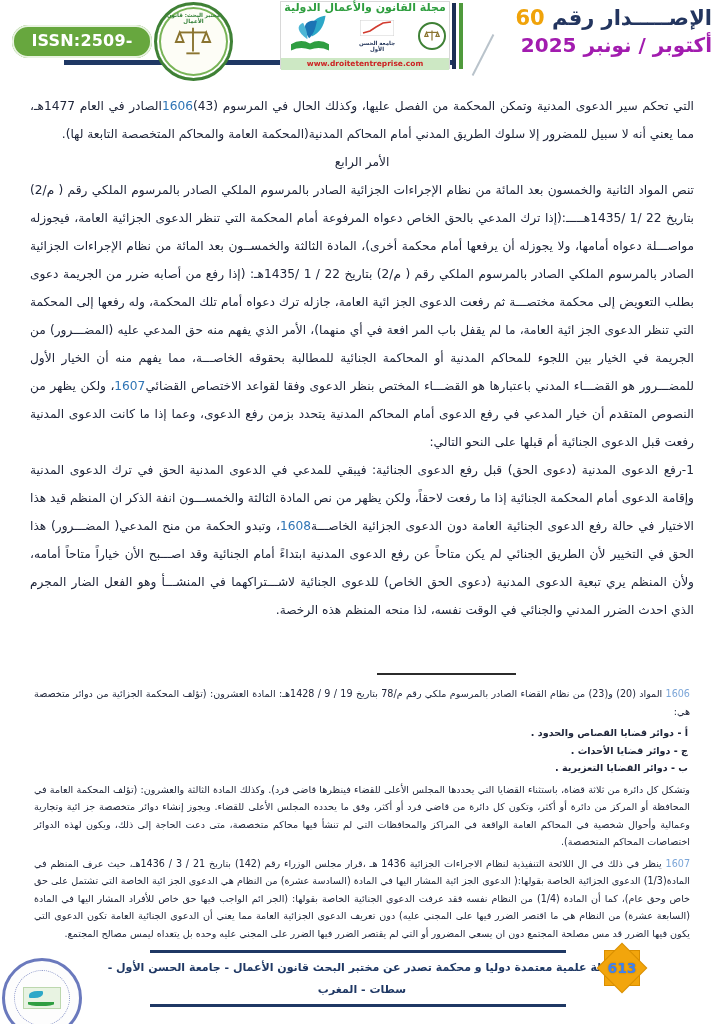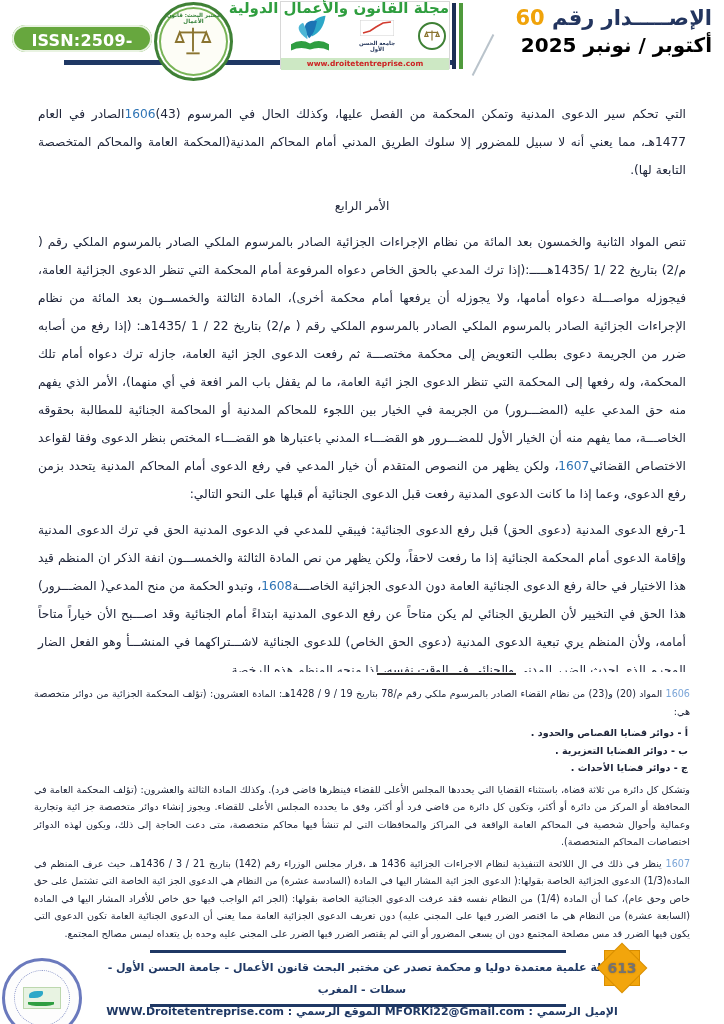--- a/index.html
+++ b/index.html
@@ -1,51 +1,51 @@
 <!DOCTYPE html>
 <html lang="ar" dir="rtl"><head>
 <meta charset="utf-8">
 <style>
   html,body{margin:0;padding:0;background:#e8e8e8;}
   .page{position:relative;width:724px;height:1024px;margin:0 auto;background:#ffffff;
         font-family:"DejaVu Sans",sans-serif;direction:rtl;overflow:hidden;color:#20263a;}
 
   
   .hdr-rule{position:absolute;left:64px;top:60px;width:388px;height:4.5px;background:#1f3864;}
-  .issn{position:absolute;left:12px;top:25px;width:140px;height:27px;background:#67a73e;
+  .issn{position:absolute;left:12px;top:25px;width:140px;height:33px;background:#67a73e;
         border-radius:16px;color:#fff;font-weight:bold;font-size:16px;line-height:31px;
         text-align:center;direction:ltr;letter-spacing:.2px;box-shadow:0 0 0 2px #e9f3e2 inset;}
   .lab-logo{position:absolute;left:154px;top:2px;width:73px;height:73px;border-radius:50%;
         border:3px solid #3f8136;background:#fdfdf6;box-shadow:inset 0 0 0 2px #fff,inset 0 0 0 4px #79b457;}
   .lab-name{position:absolute;top:7px;left:0;right:0;text-align:center;font-size:5.5px;color:#2e7d32;font-weight:bold;}
   .lab-scales{position:absolute;left:17px;top:17px;}
   .banner{position:absolute;left:280px;top:1px;width:168px;height:66px;border:1px solid #d8d8d8;
         display:flex;flex-direction:column;background:#fff;}
-  .banner-title{color:#2f9e3f;font-weight:bold;font-size:15px;line-height:12px;text-align:left;white-space:nowrap;}
+  .banner-title{color:#2f9e3f;font-weight:bold;font-size:11px;line-height:12px;text-align:center;white-space:nowrap;}
   .banner-strip{height:7px;margin:0 8px;background:#1c2f55;
         background-image:repeating-linear-gradient(90deg,rgba(255,255,255,.75) 0 1px,transparent 1px 6px);}
   .banner-mid{flex:1;display:flex;align-items:center;justify-content:space-between;padding:1px 3px;}
   .mini-ring{width:24px;height:24px;border-radius:50%;border:2px solid #3f8136;display:flex;align-items:center;justify-content:center;}
   .uni{width:52px;text-align:center;}
   .uni-name{font-size:5.5px;color:#1c2f55;font-weight:bold;line-height:6px;}
   .banner-web{height:12px;background:#cde8c4;color:#cc2222;font-weight:bold;font-size:7.5px;
         line-height:12px;text-align:center;direction:ltr;}
   .hdr-divider{position:absolute;left:452px;top:3px;height:66px;width:12px;}
   .hdr-divider .bar-navy{position:absolute;left:0;top:0;bottom:0;width:4px;background:#1c2f55;}
   .hdr-divider .bar-green{position:absolute;left:7px;top:0;bottom:0;width:4px;background:#4f9a3c;}
   .issue{position:absolute;left:468px;top:6px;width:244px;}
   .issue-line1{font-size:21px;font-weight:bold;color:#23355f;white-space:nowrap;}
   .issue-number{color:#f0a30a;}
-  .issue-line2{font-size:20px;font-weight:bold;color:#000000;margin-top:3px;white-space:nowrap;}
+  .issue-line2{font-size:20px;font-weight:bold;color:#a21caf;margin-top:3px;white-space:nowrap;}
   .issue-slash{position:absolute;left:14px;top:26px;width:2px;height:46px;background:#b9c3cb;transform:rotate(27deg);}
 
   
   .article{position:absolute;top:92px;right:30px;left:30px;height:580px;overflow:hidden;
         font-size:12.2px;}
-  .article p{margin:8px;text-align:justify;line-height:28px;}
+  .article p{margin:0;text-align:justify;line-height:28px;}
   .article .heading{text-align:center;line-height:28px;}
   .b{font-weight:normal;}
   .ref{color:#2e74b5;}
   .num{color:#7ca6d8;}
 
   
   .fn-rule{position:absolute;top:673px;left:377px;width:139px;height:2px;background:#2b2b2b;}
   .footnotes{position:absolute;top:681px;right:30px;left:30px;height:266px;overflow:hidden;
         font-size:9.6px;}
   .footnotes p{margin:4px;text-align:justify;line-height:17.5px;}
@@ -56,21 +56,21 @@
   .footer-rule-bottom{position:absolute;top:1004px;right:158px;width:416px;height:3px;background:#1f3864;}
   .footer-info{position:absolute;top:957px;left:95px;right:95px;text-align:center;color:#1f3864;
         font-weight:bold;font-size:11px;line-height:22px;}
   .footer-info .ltr{direction:ltr;unicode-bidi:embed;}
 
   .page-badge{position:absolute;left:600px;top:946px;width:44px;height:44px;}
   .page-badge .star,.page-badge .star2{position:absolute;inset:5px;background:#f2a50c;
         box-shadow:0 0 0 1px #d98e00;}
   .page-badge .star2{transform:rotate(45deg);}
   .page-badge .pnum{position:absolute;inset:0;display:flex;align-items:center;justify-content:center;
-        color:#737373;font-weight:bold;font-size:14px;text-shadow:0 0 2px #b87400;}
+        color:#3b82f6;font-weight:bold;font-size:14px;text-shadow:0 0 2px #b87400;}
 
   .stamp{position:absolute;left:2px;top:958px;width:74px;height:74px;border-radius:50%;
         border:3px solid #6a79bd;background:#fdfdfd;}
   .stamp-inner{position:absolute;inset:9px;border-radius:50%;border:1px dotted #8a96c9;
         display:flex;align-items:center;justify-content:center;}
   .stamp-core{width:36px;height:20px;background:#e8f3e2;border:1px solid #bcd7ae;position:relative;}
   .stamp-core:before{content:"";position:absolute;left:5px;top:3px;width:14px;height:7px;background:#2da8c8;
         border-radius:60% 10% 60% 10%;}
   .stamp-core:after{content:"";position:absolute;left:4px;bottom:2px;width:26px;height:4px;background:#2f9e41;
         border-radius:0 0 60% 60%;}
@@ -151,34 +151,33 @@
     <p><span>تنص المواد الثانية والخمسون بعد المائة من نظام الإجراءات الجزائية الصادر بالمرسوم الملكي الصادر بالمرسوم الملكي رقم ( م/2) </span><span class="b">بتاريخ 22 /1 /1435هـــــ:(إذا ترك المدعي بالحق الخاص دعواه المرفوعة أمام المحكمة التي تنظر الدعوى الجزائية العامة، فيجوزله مواصـــلة دعواه أمامها، ولا يجوزله أن يرفعها أمام محكمة أخرى)، </span><span>المادة الثالثة والخمســون بعد المائة من نظام الإجراءات الجزائية الصادر بالمرسوم الملكي الصادر بالمرسوم الملكي رقم ( م/2) بتاريخ 22 / 1 /1435هـ: </span><span class="b">(إذا رفع من أصابه ضرر من الجريمة دعوى بطلب التعويض إلى محكمة مختصـــة ثم رفعت الدعوى الجز ائية العامة، جازله ترك دعواه أمام تلك المحكمة، وله رفعها إلى المحكمة التي تنظر الدعوى الجز ائية العامة، ما لم يقفل باب المر افعة في أي منهما)، </span><span>الأمر الذي يفهم منه حق المدعي عليه (المضـــرور) من الجريمة في الخيار بين اللجوء للمحاكم المدنية  أو المحاكمة الجنائية للمطالبة بحقوقه الخاصـــة، مما يفهم منه أن الخيار الأول للمضـــرور هو القضـــاء المدني باعتبارها هو القضـــاء المختص بنظر الدعوى وفقا لقواعد الاختصاص القضائي</span><span class="ref">1607</span><span>، ولكن يظهر من النصوص المتقدم أن خيار المدعي في رفع الدعوى أمام المحاكم المدنية يتحدد بزمن رفع الدعوى، وعما إذا ما كانت الدعوى المدنية رفعت قبل الدعوى الجنائية أم قبلها على النحو التالي:</span></p>
     <p><span>1-رفع الدعوى المدنية (دعوى الحق) قبل رفع الدعوى الجنائية: فيبقي للمدعي في الدعوى المدنية الحق في ترك الدعوى المدنية وإقامة الدعوى أمام المحكمة الجنائية إذا ما رفعت لاحقاً، ولكن يظهر من نص المادة الثالثة والخمســـون انفة الذكر ان المنظم قيد هذا الاختيار في حالة رفع الدعوى الجنائية العامة دون الدعوى الجزائية الخاصـــة</span><span class="ref">1608</span><span>، وتبدو الحكمة من منح المدعي( المضـــرور) هذا الحق في التخيير لأن الطريق الجنائي لم يكن متاحاً عن رفع الدعوى المدنية ابتداءً أمام الجنائية وقد اصـــبح الأن خياراً متاحاً أمامه، ولأن المنظم يري تبعية الدعوى المدنية (دعوى الحق الخاص) للدعوى الجنائية لاشـــتراكهما في المنشـــأ وهو الفعل الضار المجرم الذي احدث الضرر المدني والجنائي في الوقت نفسه، لذا منحه المنظم هذه الرخصة.</span></p>
 
   </div>
 
   <div class="fn-rule"></div>
   <div class="footnotes">
     <p><span class="num">1606</span><span> المواد (20) و(23) من نظام القضاء الصادر بالمرسوم ملكي رقم م/78 بتاريخ 19 / 9 / 1428هـ: المادة العشرون:   </span><span class="b">(تؤلف المحكمة الجزائية من دوائر متخصصة هي:</span></p>
     <div>
         <div class="fn-li">أ - دوائر قضايا القصاص والحدود .</div>
+        <div class="fn-li">ج - دوائر قضايا الأحداث .</div>
         <div class="fn-li">ب - دوائر القضايا التعزيرية .</div>
-        <div class="fn-li">ج - دوائر قضايا الأحداث .</div>
       </div>
     <p><span>وتشكل كل دائرة من ثلاثة قضاة، باستثناء القضايا التي يحددها المجلس الأعلى للقضاء فينظرها قاضي فرد).    وكذلك المادة الثالثة والعشرون: </span><span class="b">(تؤلف المحكمة العامة في المحافظة أو المركز من دائرة أو أكثر، وتكون كل دائرة من قاضي فرد أو أكثر، وفق ما يحدده المجلس الأعلى للقضاء. ويجوز إنشاء دوائر متخصصة جز ائية وتجارية وعمالية وأحوال شخصية في المحاكم العامة الواقعة في المراكز والمحافظات التي لم تنشأ فيها محاكم متخصصة، متى دعت الحاجة إلى ذلك، ويكون لهذه الدوائر اختصاصات المحاكم المتخصصة).</span></p>
     <p><span class="num">1607</span><span> ينظر في ذلك في ال اللائحة التنفيذية لنظام الاجراءات الجزائية 1436 هـ ،قرار مجلس الوزراء رقم (142) بتاريخ 21 / 3 / 1436هـ، حيث عرف المنظم في المادة(1/3) الدعوى الجزائية الخاصة بقولها:(</span><span class="b"> الدعوى الجز ائية المشار اليها في المادة (السادسة عشرة) من النظام هي الدعوى الجز ائية الخاصة التي تشتمل على حق خاص وحق عام)، كما أن </span><span>المادة (1/4) من النظام نفسه فقد عرفت الدعوى الجنائية الخاصة بقولها: </span><span class="b">(الجر ائم الواجب فيها حق خاص للأفراد المشار اليها في المادة (السابعة عشرة) من النظام هي ما اقتصر الضرر فيها على المجني عليه)</span><span> دون تعريف الدعوى الجزائية العامة مما يعني أن الدعوى الجنائية العامة تكون الدعوى التي يكون فيها الضرر قد مس مصلحة المجتمع دون ان يسعي المضرور أو التي لم يقتصر الضرر فيها الضرر على المجني عليه وحده بل يتعداه ليمس مصالح المجتمع.</span></p>
     <p><span class="num">1608</span><span> اطلق عليها المنظم المحاكمة التي تجري وفقا للمقتضي الشرعي بنظر في ذلك ال المادة(3) من نظام الإجراءات الجزائية الصادر بالمرسوم الملكي الصادر بالمرسوم الملكي رقم ( م/2) بتاريخ 22 / 1 /1435هـ:</span></p>
   </div>
 
   <div class="footer-rule-top"></div>
   <div class="footer-rule-bottom"></div>
 
   <div class="footer-info">
     <div>مجلة علمية معتمدة  دوليا و محكمة تصدر عن مختبر البحث قانون الأعمال - جامعة الحسن الأول - سطات - المغرب</div>
-    <div><span>الإميل الرسمي :  </span><span class="ltr">MFORKi22@Gmail.com</span><span> الموقع الرسمي : </span><span class="ltr">WWW.Droitetentreprise.com</span></div>
   </div>
 
   <div class="page-badge">
     <div class="star"></div>
     <div class="star2"></div>
     <div class="pnum">613</div>
   </div>
 
   <div class="stamp">
     <div class="stamp-inner">

